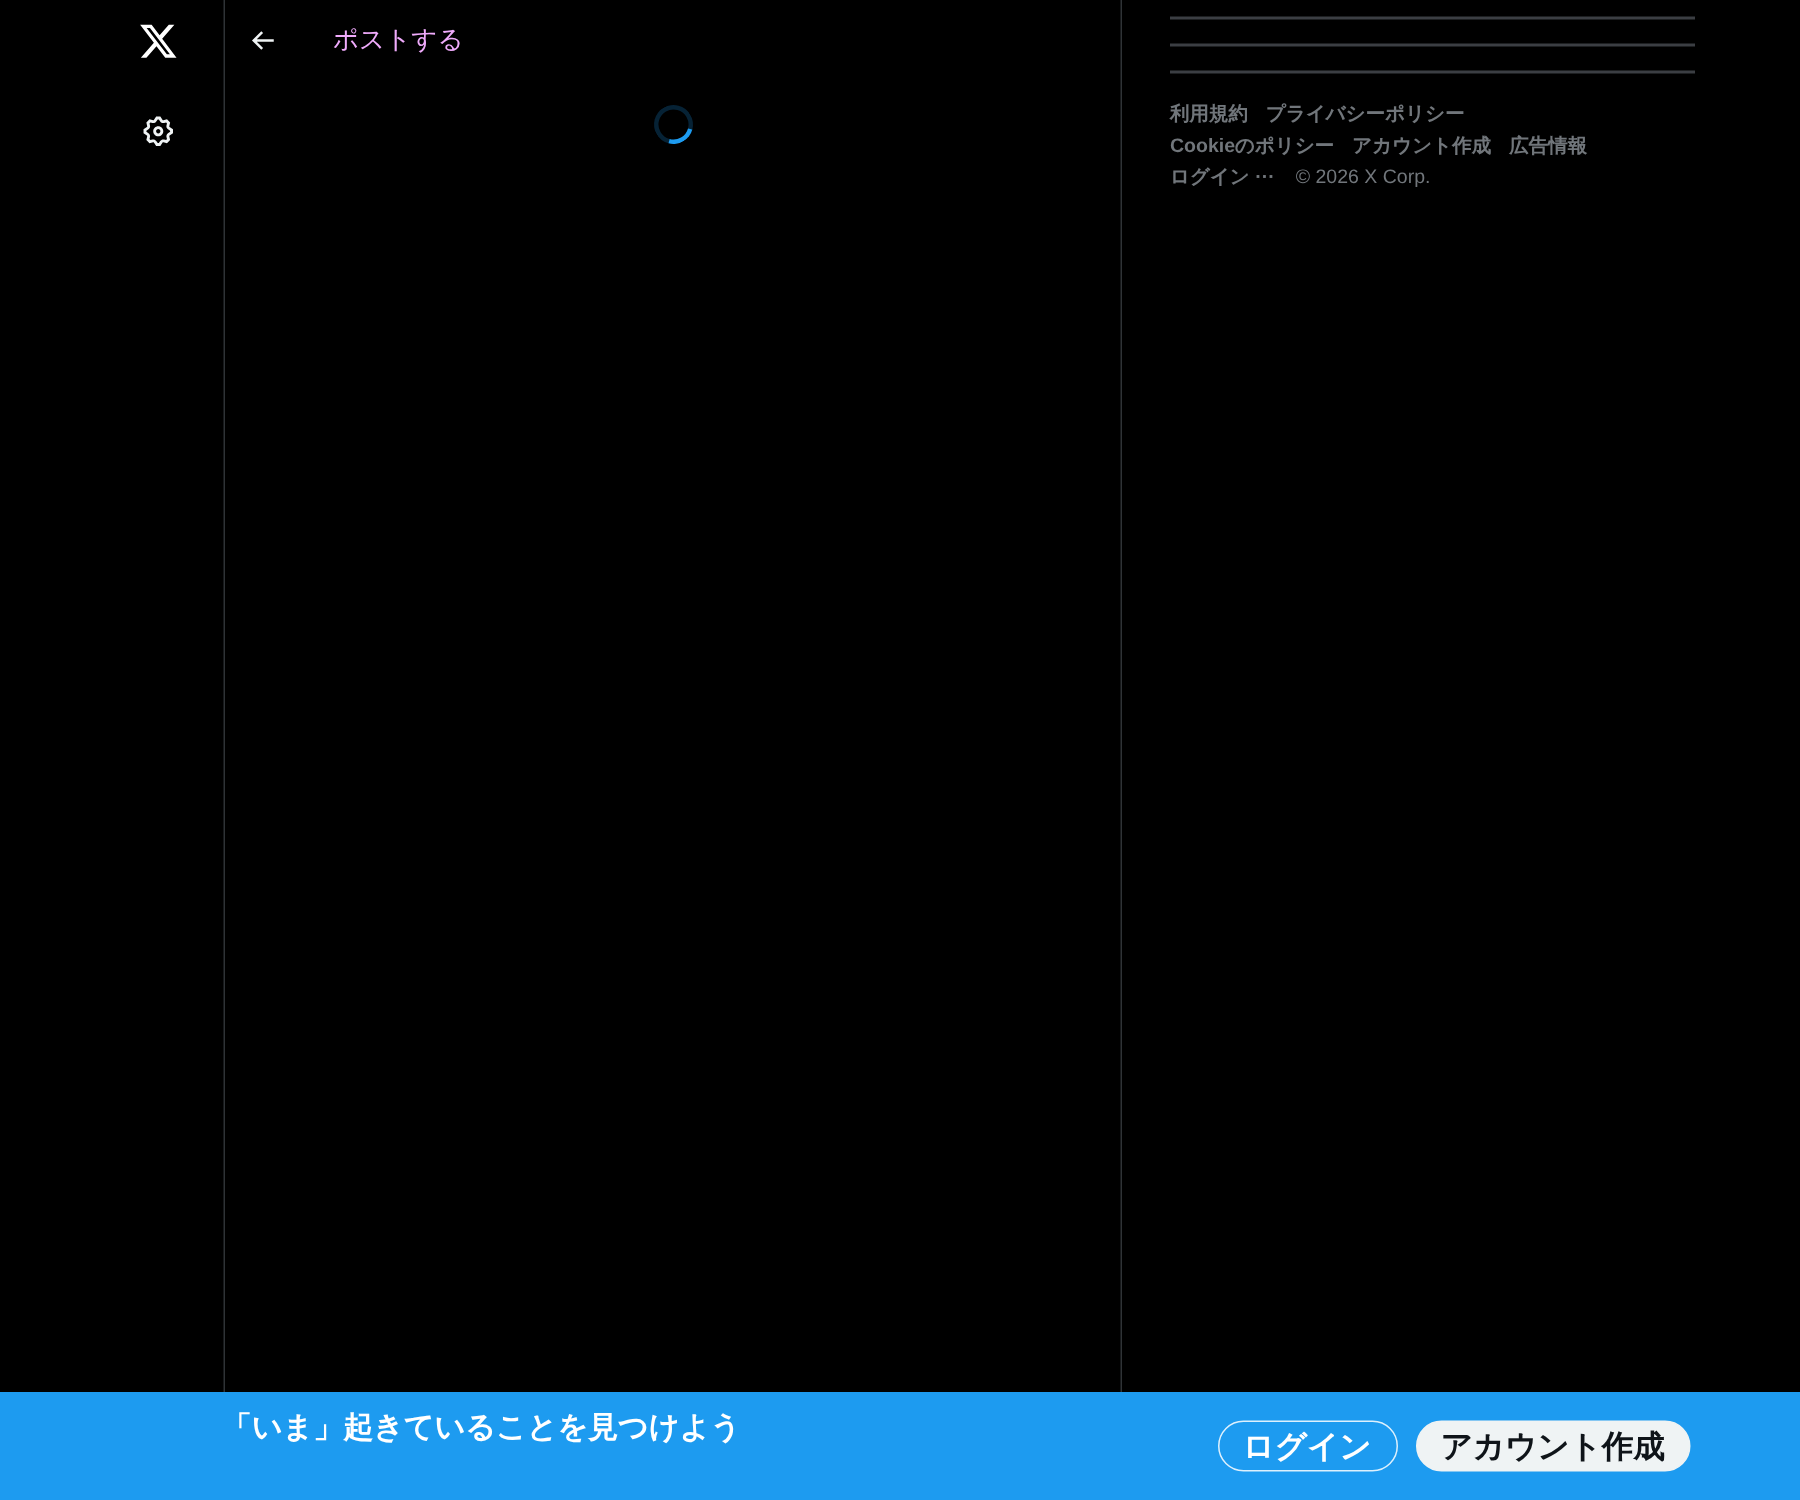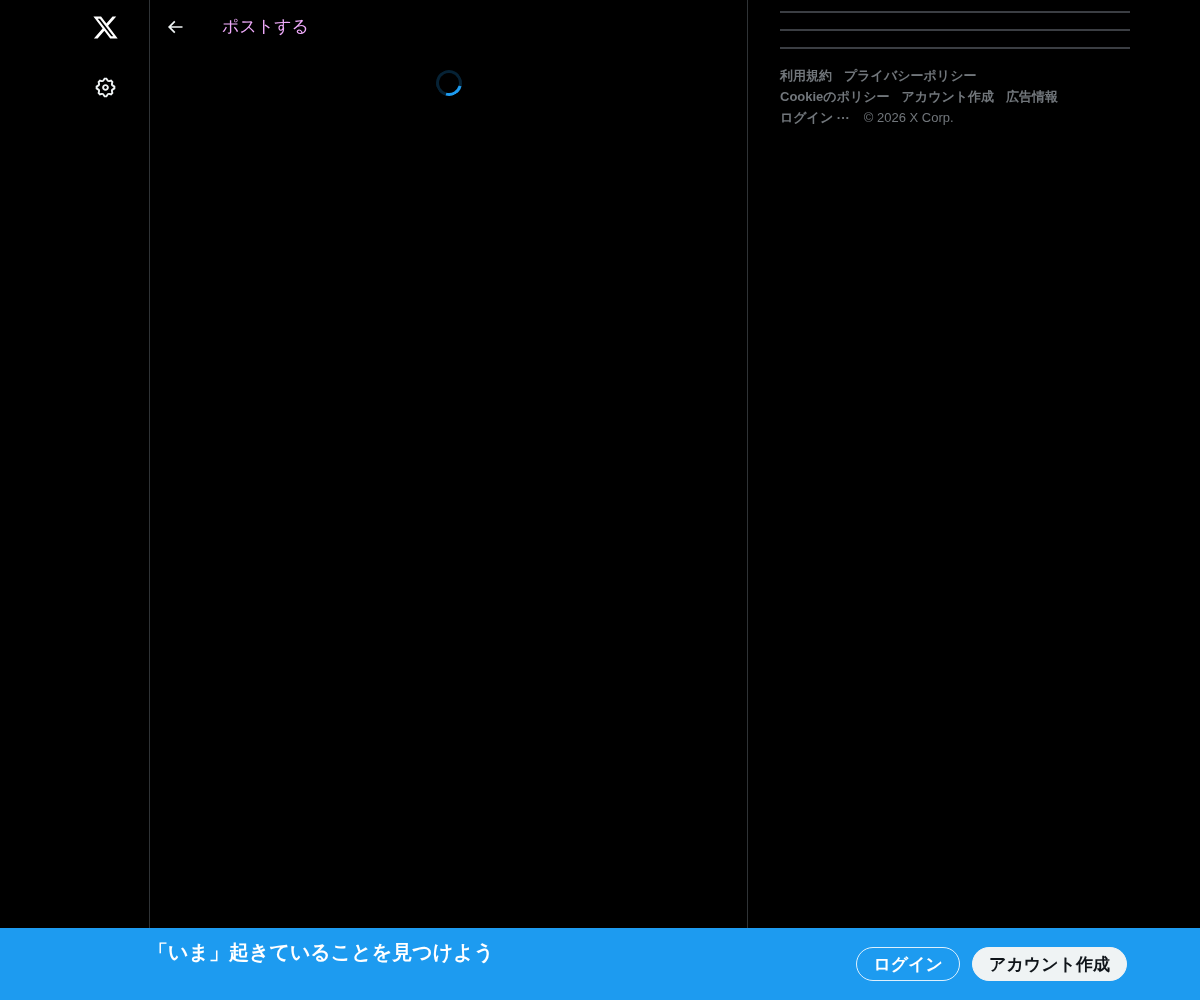--- a/index.html
+++ b/index.html
@@ -96,21 +96,21 @@
     margin: 4px 0 0 0; font-size: 15px; line-height: 18px; color: #fff; font-weight: 400;
   }
   .banner-actions {
     position: absolute; right: 73px; top: 19px;
     display: flex; gap: 12px;
   }
   .pill-btn {
     height: 34px; padding: 0 16px;
     border-radius: 17px;
     font-family: inherit;
-    font-size: 17px; font-weight: 700;
+    font-size: 21px; font-weight: 700;
     display: flex; align-items: center; justify-content: center;
     cursor: pointer;
     min-width: 76px;
   }
   .btn-login {
     background: transparent;
     border: 1px solid rgba(255,255,255,0.85);
     color: #fff;
   }
   .btn-signup {

